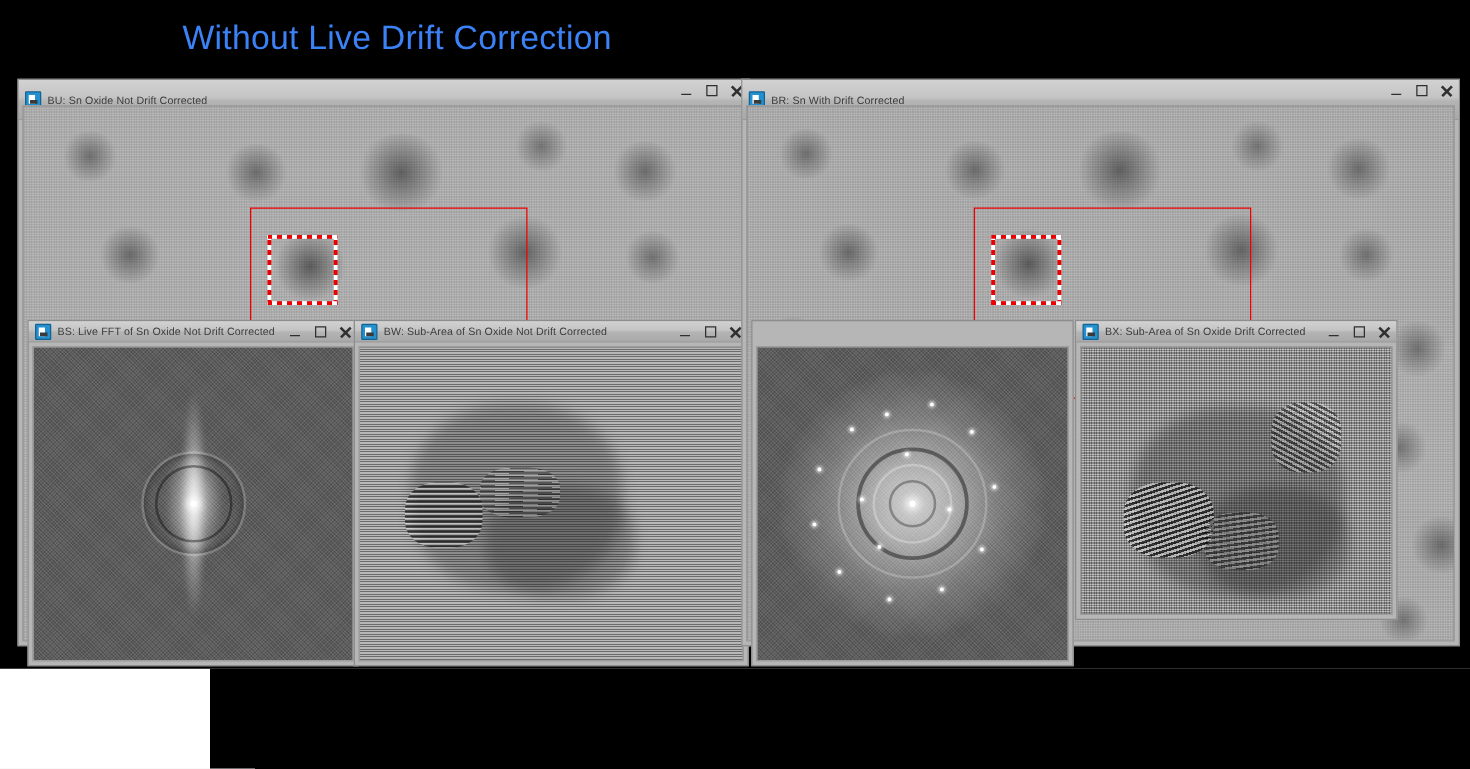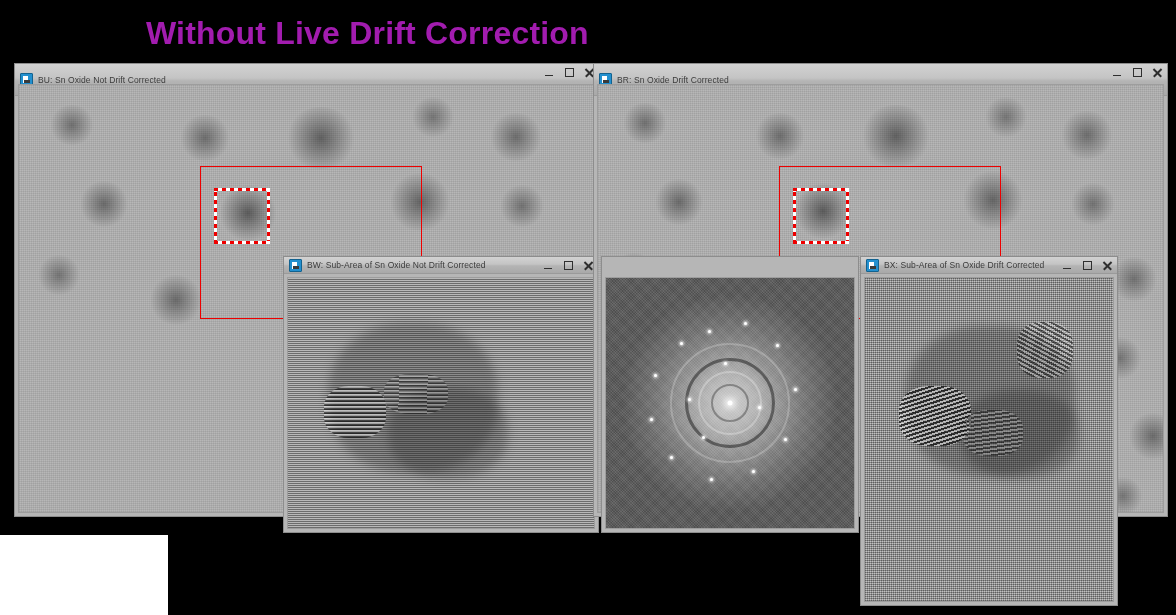--- a/index.html
+++ b/index.html
@@ -5,22 +5,22 @@
   html,body{margin:0;padding:0;background:#ffffff;}
   body{width:1176px;height:615px;overflow:hidden;font-family:"Liberation Sans",sans-serif;}
 
   #stage{position:relative;width:1176px;height:615px;background:#ffffff;}
 
   
   .backdrop{position:absolute;background:#000000;}
 
   
   .heading{
-    position:absolute;color:#a21caf;font-weight:bold;
-    font-size:32px;letter-spacing:.2px;white-space:nowrap;
+    position:absolute;color:#3b82f6;font-weight:normal;
+    font-size:27px;letter-spacing:.2px;white-space:nowrap;
     font-family:"Liberation Sans",sans-serif;
   }
 
   
   .win{position:absolute;background:#b6b6b6;border:1px solid #8d8d8d;box-sizing:border-box;}
   .titlebar{
     position:relative;height:32px;width:100%;box-sizing:border-box;
     background:linear-gradient(180deg,#d2d2d2 0%,#c4c4c4 45%,#b4b4b4 55%,#a9a9a9 100%);
     border-bottom:1px solid #9a9a9a;
     display:flex;align-items:center;
@@ -170,20 +170,41 @@
         <div class="blob" style="left:520px;top:175px;width:48px;height:44px;background:radial-gradient(circle,rgba(55,55,55,.52),rgba(120,120,120,0) 70%);"></div>
         <div class="blob" style="left:505px;top:255px;width:44px;height:42px;background:radial-gradient(circle,rgba(58,58,58,.5),rgba(120,120,120,0) 70%);"></div>
         <div class="blob" style="left:540px;top:330px;width:50px;height:46px;background:radial-gradient(circle,rgba(52,52,52,.55),rgba(120,120,120,0) 70%);"></div>
         <div class="blob" style="left:512px;top:395px;width:40px;height:38px;background:radial-gradient(circle,rgba(60,60,60,.5),rgba(120,120,120,0) 70%);"></div>
       </div>
       <div class="roi-solid" style="left:181px;top:81px;width:222px;height:153px;"></div>
       <div class="roi-dotted" style="left:195px;top:103px;width:56px;height:56px;"></div>
     </div>
   </div>
 
+  <div class="win sub" style="left:22px;top:256px;width:265px;height:277px;">
+    <div class="titlebar">
+      <span class="tb-icon"></span>
+      <span class="tb-title">BS: Live FFT of Sn Oxide Not Drift Corrected</span>
+      <span class="tb-btns">
+        <span class="tb-btn min"></span>
+        <span class="tb-btn max"></span>
+        <span class="tb-btn close"></span>
+      </span>
+    </div>
+    <div class="canvas">
+      <div class="fft">
+        <div class="noise"></div>
+        <div class="fft-streak"></div>
+        <div class="fft-streak2"></div>
+        <div class="ring" style="width:80px;height:80px;border:2px solid rgba(255,255,255,.20);box-shadow:inset 0 0 7px rgba(0,0,0,.45);"></div>
+        <div class="ring" style="width:58px;height:58px;border:2px solid rgba(0,0,0,.38);"></div>
+        <div class="fft-center"></div>
+      </div>
+    </div>
+  </div>
 
   <div class="win sub" style="left:283px;top:256px;width:316px;height:277px;">
     <div class="titlebar">
       <span class="tb-icon"></span>
       <span class="tb-title">BW: Sub-Area of Sn Oxide Not Drift Corrected</span>
       <span class="tb-btns">
         <span class="tb-btn min"></span>
         <span class="tb-btn max"></span>
         <span class="tb-btn close"></span>
       </span>
@@ -197,21 +218,21 @@
              background:repeating-linear-gradient(0deg,rgba(0,0,0,.62) 0 2px,rgba(255,255,255,.5) 2px 4px);"></div>
         <div class="fringe" style="left:96px;top:96px;width:64px;height:40px;
              background:repeating-linear-gradient(2deg,rgba(0,0,0,.4) 0 2px,rgba(255,255,255,.3) 2px 4px);"></div>
       </div>
     </div>
   </div>
 
   <div class="win" style="left:593px;top:63px;width:575px;height:454px;">
     <div class="titlebar">
       <span class="tb-icon"></span>
-      <span class="tb-title">BR: Sn Oxide Drift Corrected</span>
+      <span class="tb-title">BR: Sn With Drift Corrected</span>
       <span class="tb-btns">
         <span class="tb-btn min"></span>
         <span class="tb-btn max"></span>
         <span class="tb-btn close"></span>
       </span>
     </div>
     <div class="canvas">
       <div class="tem">
         <div class="grain"></div>
         <div class="blob" style="left:24px;top:18px;width:46px;height:40px;background:radial-gradient(circle,rgba(60,60,60,.55),rgba(120,120,120,0) 70%);"></div>
@@ -266,21 +287,21 @@
         <div class="spot" style="left:48px;top:96px;"></div>
         <div class="spot" style="left:74px;top:64px;"></div>
         <div class="spot" style="left:118px;top:84px;"></div>
         <div class="spot" style="left:152px;top:128px;"></div>
         <div class="spot" style="left:96px;top:158px;"></div>
         <div class="spot" style="left:82px;top:120px;"></div>
       </div>
     </div>
   </div>
 
-  <div class="win sub" style="left:860px;top:256px;width:258px;height:350px;">
+  <div class="win sub" style="left:860px;top:256px;width:258px;height:240px;">
     <div class="titlebar">
       <span class="tb-icon"></span>
       <span class="tb-title">BX: Sub-Area of Sn Oxide Drift Corrected</span>
       <span class="tb-btns">
         <span class="tb-btn min"></span>
         <span class="tb-btn max"></span>
         <span class="tb-btn close"></span>
       </span>
     </div>
     <div class="canvas">

